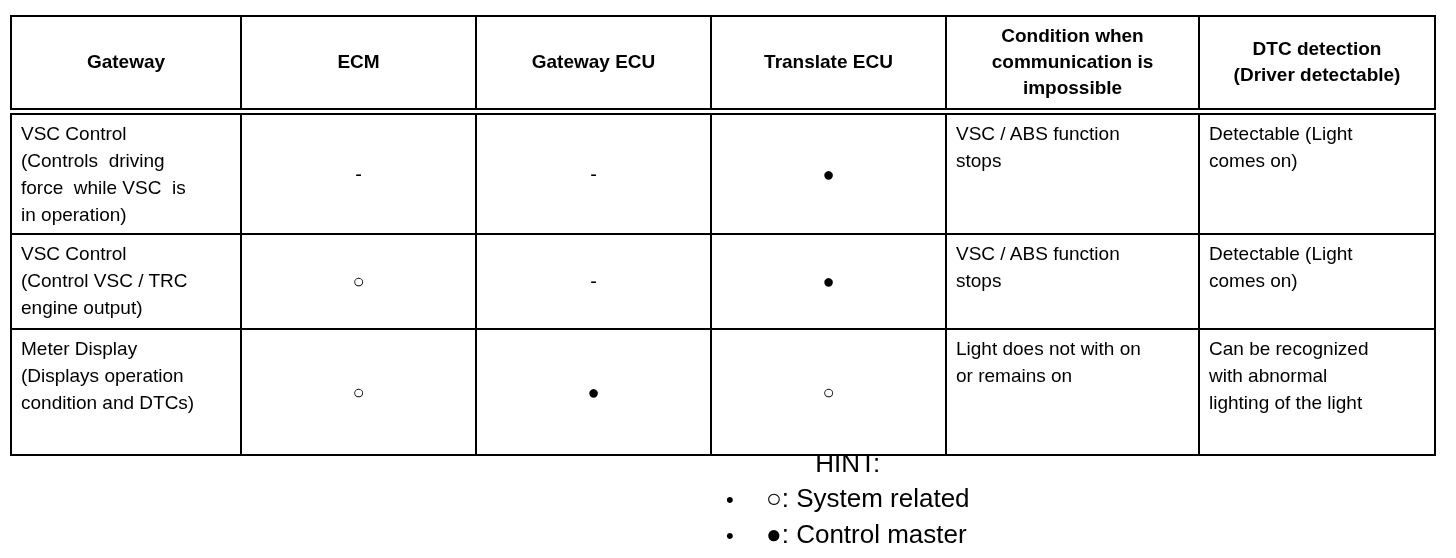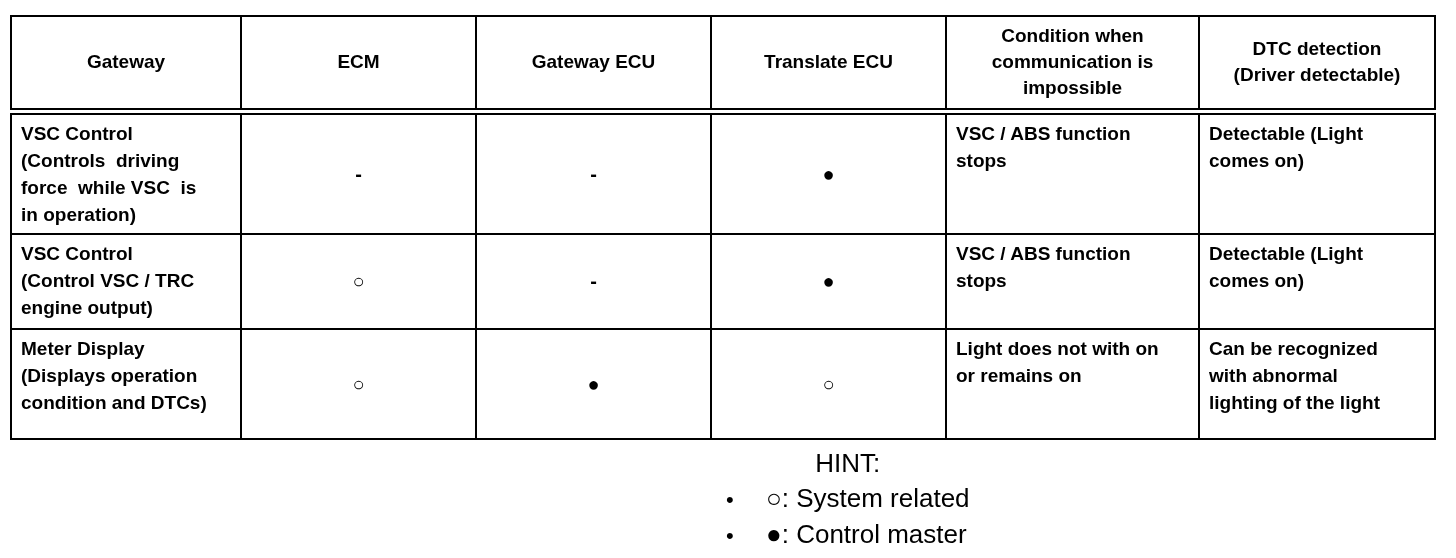--- a/index.html
+++ b/index.html
@@ -23,21 +23,20 @@
     border-collapse: collapse;
     table-layout: fixed;
     width: 1424px;
     background: #ffffff;
   }
   table.ecu-table th,
   table.ecu-table td {
     border: 2px solid #000000;
     box-sizing: border-box;
     overflow: hidden;
-    font-weight: bold;
   }
   table.ecu-table th {
     height: 95px;
     font-size: 19px;
     font-weight: bold;
     line-height: 26px;
     text-align: center;
     vertical-align: middle;
     padding: 2px 6px;
     white-space: pre-wrap;
@@ -54,21 +53,21 @@
   table.ecu-table td.sym {
     text-align: center;
     vertical-align: middle;
     padding: 0;
     font-size: 20px;
     line-height: 20px;
     white-space: normal;
   }
   tr.row-1 td { height: 122px; }
   tr.row-2 td { height: 95px; }
-  tr.row-3 td { height: 110px; }
+  tr.row-3 td { height: 126px; }
 
   .hint {
     position: absolute;
     left: 726px;
     top: 446px;
     font-size: 26px;
     line-height: 35px;
   }
   .hint-title {
     display: block;

